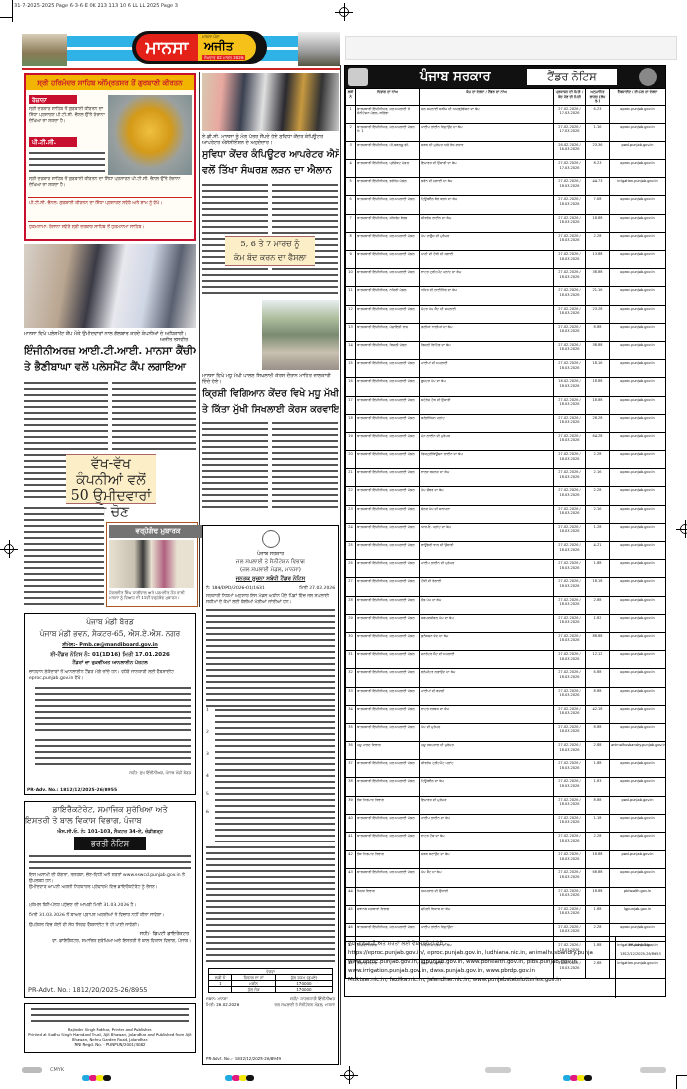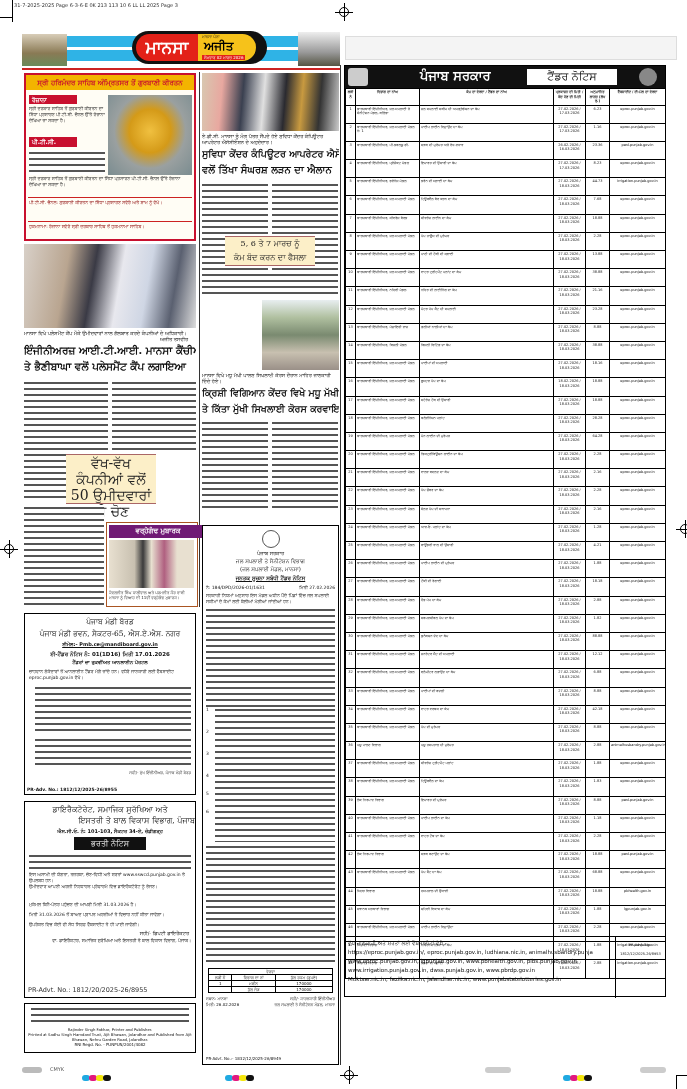--- a/index.html
+++ b/index.html
@@ -118,41 +118,41 @@
 <div class="cap" style="left:24px;top:330px;width:172px;height:12px">ਮਾਨਸਾ ਵਿਖੇ ਪਲੇਸਮੈਂਟ ਕੈਂਪ ਮੌਕੇ ਉਮੀਦਵਾਰਾਂ ਨਾਲ ਗੱਲਬਾਤ ਕਰਦੇ ਕੰਪਨੀਆਂ ਦੇ ਅਧਿਕਾਰੀ।</div>
 <div class="cap" style="left:160px;top:336px;width:40px;height:6px">ਅਜੀਤ ਤਸਵੀਰ</div>
 <div class="hl" style="left:24px;top:344px;width:172px;font-size:10.5px">ਇੰਜੀਨੀਅਰਜ਼ ਆਈ.ਟੀ.ਆਈ. ਮਾਨਸਾ ਕੈਂਚੀਆਂ</div>
 <div class="hl" style="left:24px;top:360px;width:172px;font-size:10.5px">ਤੇ ਭੈਣੀਬਾਘਾ ਵਲੋਂ ਪਲੇਸਮੈਂਟ ਕੈਂਪ ਲਗਾਇਆ</div>
 <div class="small txt" style="position:absolute;left:24px;top:380px;width:84px;height:120px"></div>
 <div class="small txt" style="position:absolute;left:112px;top:380px;width:84px;height:70px"></div>
 <div class="pull" style="left:66px;top:454px;width:90px;height:50px;font-size:14px;line-height:16px;padding-top:0">ਵੱਖ-ਵੱਖ ਕੰਪਨੀਆਂ ਵਲੋਂ 50 ਉਮੀਦਵਾਰਾਂ ਦੀ ਚੋਣ</div>
 <div class="small txt" style="position:absolute;left:24px;top:505px;width:80px;height:102px"></div>
 
 <div class="box" style="left:106px;top:522px;width:92px;height:85px;border:1.5px solid #a52">
-  <div style="position:absolute;left:2px;top:2px;width:98px;height:13px;background:#701a75;color:#fff;font-size:7px;line-height:13px;text-align:center;font-weight:bold">ਵਰ੍ਹੇਗੰਢ ਮੁਬਾਰਕ</div>
+  <div style="position:absolute;left:2px;top:2px;width:98px;height:13px;background:#737373;color:#fff;font-size:7px;line-height:13px;text-align:center;font-weight:bold">ਵਰ੍ਹੇਗੰਢ ਮੁਬਾਰਕ</div>
   <div class="photo" style="left:2px;top:17px;width:85px;height:48px;background:linear-gradient(90deg,#e8e0d0 0,#c8c0b0 30%,#3a3a3a 40%,#e8e0d0 50%,#b06080 65%,#e8e0d0 80%)"></div>
   <div class="small" style="position:absolute;left:2px;top:67px;width:85px;height:14px;font-size:4px;line-height:5px">ਕੰਵਲਜੀਤ ਸਿੰਘ ਧਾਲੀਵਾਲ ਅਤੇ ਪਰਮਜੀਤ ਕੌਰ ਵਾਸੀ ਮਾਨਸਾ ਨੂੰ ਵਿਆਹ ਦੀ 11ਵੀਂ ਵਰ੍ਹੇਗੰਢ ਮੁਬਾਰਕ।</div>
 </div>
 
 <div class="notice" style="left:24px;top:613px;width:172px;height:182px">
   <div style="text-align:center;font-size:7.5px;margin-top:3px;font-family:'DejaVu Serif',serif">ਪੰਜਾਬ ਮੰਡੀ ਬੋਰਡ</div>
   <div style="text-align:center;font-size:7.5px;margin-top:2px;font-family:'DejaVu Serif',serif;white-space:nowrap">ਪੰਜਾਬ ਮੰਡੀ ਭਵਨ, ਸੈਕਟਰ-65, ਐਸ.ਏ.ਐਸ. ਨਗਰ</div>
   <div style="text-align:center;font-size:5px;margin-top:2px;text-decoration:underline;font-weight:bold">ਈਮੇਲ:- Pmb.ce@mandiboard.gov.in</div>
   <div style="text-align:center;font-size:5.5px;margin-top:3px;font-weight:bold">ਈ-ਟੈਂਡਰ ਨੋਟਿਸ ਨੰ: 01(1D16) ਮਿਤੀ 17.01.2026</div>
   <div style="text-align:center;font-size:5px;margin-top:1px;font-weight:bold">ਟੈਂਡਰਾਂ ਦਾ ਰੁਕਵੀਂਅਤ ਆਨਲਾਈਨ ਪੋਰਟਲ</div>
   <div class="small" style="margin:3px 4px 0;height:14px">ਚਾਹਵਾਨ ਠੇਕੇਦਾਰਾਂ ਤੋਂ ਆਨਲਾਈਨ ਟੈਂਡਰ ਮੰਗੇ ਜਾਂਦੇ ਹਨ। ਵਧੇਰੇ ਜਾਣਕਾਰੀ ਲਈ ਵੈੱਬਸਾਈਟ eproc.punjab.gov.in ਵੇਖੋ।</div>
   <div class="small txt" style="margin:2px 4px 0 10px;height:50px"></div>
   <div class="small txt" style="margin:2px 4px 0 10px;height:28px"></div>
   <div class="small" style="position:absolute;right:4px;top:156px;width:80px;text-align:right;font-size:4px;line-height:5px">ਸਹੀ/- ਮੁੱਖ ਇੰਜੀਨੀਅਰ, ਪੰਜਾਬ ਮੰਡੀ ਬੋਰਡ</div>
   <div style="position:absolute;left:2px;bottom:2px;font-size:4.5px;font-weight:bold">PR-Adv. No.: 1812/12/2025-26/8955</div>
 </div>
 
 <div class="notice" style="left:24px;top:801px;width:172px;height:197px">
   <div style="text-align:center;font-size:8px;margin-top:3px;font-family:'DejaVu Serif',serif;white-space:nowrap">ਡਾਇਰੈਕਟੋਰੇਟ, ਸਮਾਜਿਕ ਸੁਰੱਖਿਆ ਅਤੇ</div>
-  <div style="text-align:right;font-size:8px;margin-top:1px;font-family:'DejaVu Serif',serif;white-space:nowrap">ਇਸਤਰੀ ਤੇ ਬਾਲ ਵਿਕਾਸ ਵਿਭਾਗ, ਪੰਜਾਬ</div>
+  <div style="text-align:left;font-size:8px;margin-top:1px;font-family:'DejaVu Serif',serif;white-space:nowrap">ਇਸਤਰੀ ਤੇ ਬਾਲ ਵਿਕਾਸ ਵਿਭਾਗ, ਪੰਜਾਬ</div>
   <div style="text-align:center;font-size:5px;margin-top:2px;font-weight:bold">ਐਸ.ਸੀ.ਓ. ਨੰ: 101-103, ਸੈਕਟਰ 34-ਏ, ਚੰਡੀਗੜ੍ਹ</div>
   <div style="margin:2px auto 0;width:72px;height:13px;background:#111;color:#fff;text-align:center;font-size:8px;line-height:13px;font-family:'DejaVu Serif',serif">ਭਰਤੀ ਨੋਟਿਸ</div>
   <div class="small txt" style="margin:3px 4px 0;height:18px"></div>
   <ul style="list-style:none;margin:1px 4px 0">
     <li class="small" style="height:12px">ਇਸ ਅਸਾਮੀ ਦੀ ਯੋਗਤਾ, ਤਜ਼ਰਬਾ, ਚੋਣ-ਵਿਧੀ ਅਤੇ ਸ਼ਰਤਾਂ www.sswcd.punjab.gov.in ਤੇ ਉਪਲਬਧ ਹਨ।</li>
     <li class="small" style="height:18px">ਉਮੀਦਵਾਰ ਆਪਣੀ ਅਰਜ਼ੀ ਨਿਰਧਾਰਤ ਪ੍ਰੋਫਾਰਮੇ ਵਿਚ ਡਾਇਰੈਕਟੋਰੇਟ ਨੂੰ ਭੇਜਣ।</li>
     <li class="small" style="height:10px">ਮੁਕੰਮਲ ਬਿਨੈ-ਪੱਤਰ ਪਹੁੰਚਣ ਦੀ ਆਖਰੀ ਮਿਤੀ 31.03.2026 ਹੈ।</li>
     <li class="small" style="height:10px">ਮਿਤੀ 31.03.2026 ਤੋਂ ਬਾਅਦ ਪ੍ਰਾਪਤ ਅਰਜ਼ੀਆਂ ਤੇ ਵਿਚਾਰ ਨਹੀਂ ਕੀਤਾ ਜਾਵੇਗਾ।</li>
     <li class="small" style="height:6px">ਉਪਰੋਕਤ ਵਿਚ ਕੋਈ ਵੀ ਸੋਧ ਸਿਰਫ਼ ਵੈੱਬਸਾਈਟ ਤੇ ਹੀ ਪਾਈ ਜਾਵੇਗੀ।</li>
   </ul>

